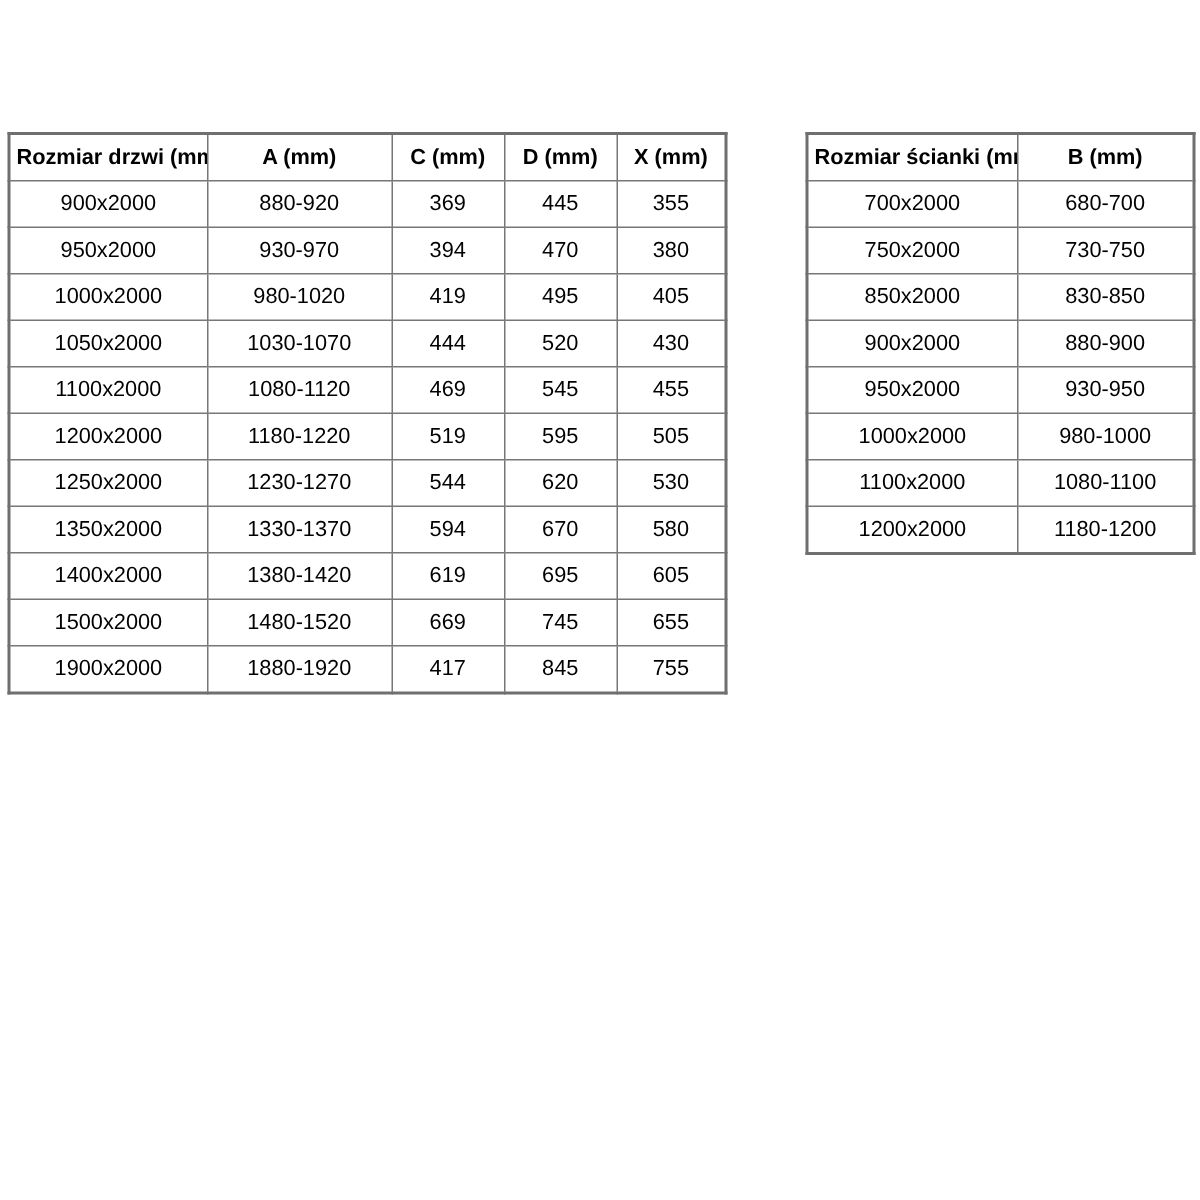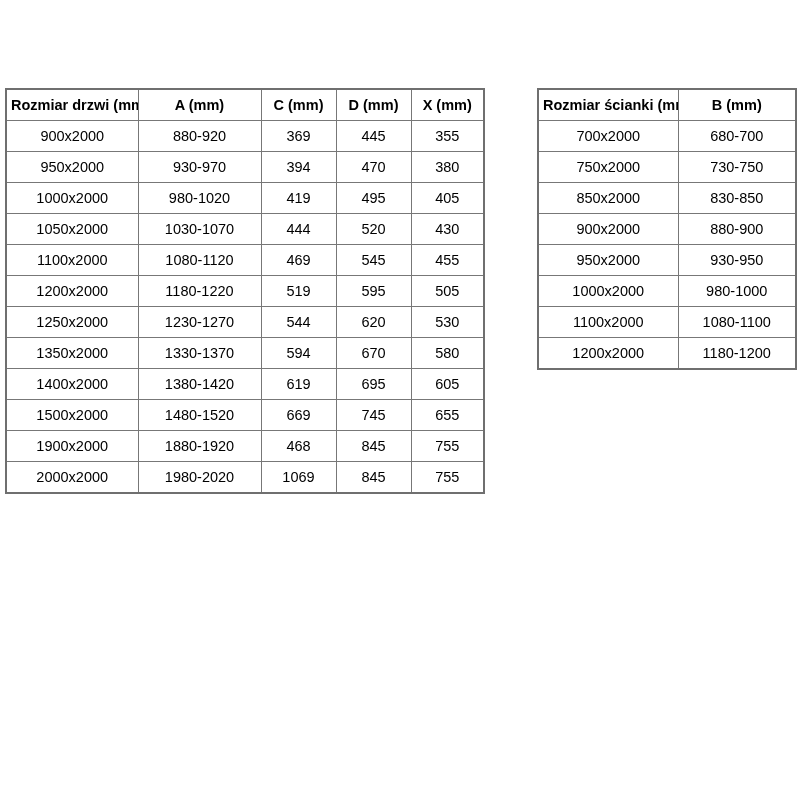--- a/index.html
+++ b/index.html
@@ -138,28 +138,21 @@
         <tr>
           <td>1500x2000</td>
           <td>1480-1520</td>
           <td>669</td>
           <td>745</td>
           <td>655</td>
         </tr>
         <tr>
           <td>1900x2000</td>
           <td>1880-1920</td>
-          <td>468</td>
-          <td>845</td>
-          <td>755</td>
-        </tr>
-        <tr>
-          <td>2000x2000</td>
-          <td>1980-2020</td>
-          <td>1069</td>
+          <td>417</td>
           <td>845</td>
           <td>755</td>
         </tr>
       </tbody>
   </table>
 
   <table class="tbl wall">
     <colgroup>
       <col style="width:140px">
       <col style="width:118px">

